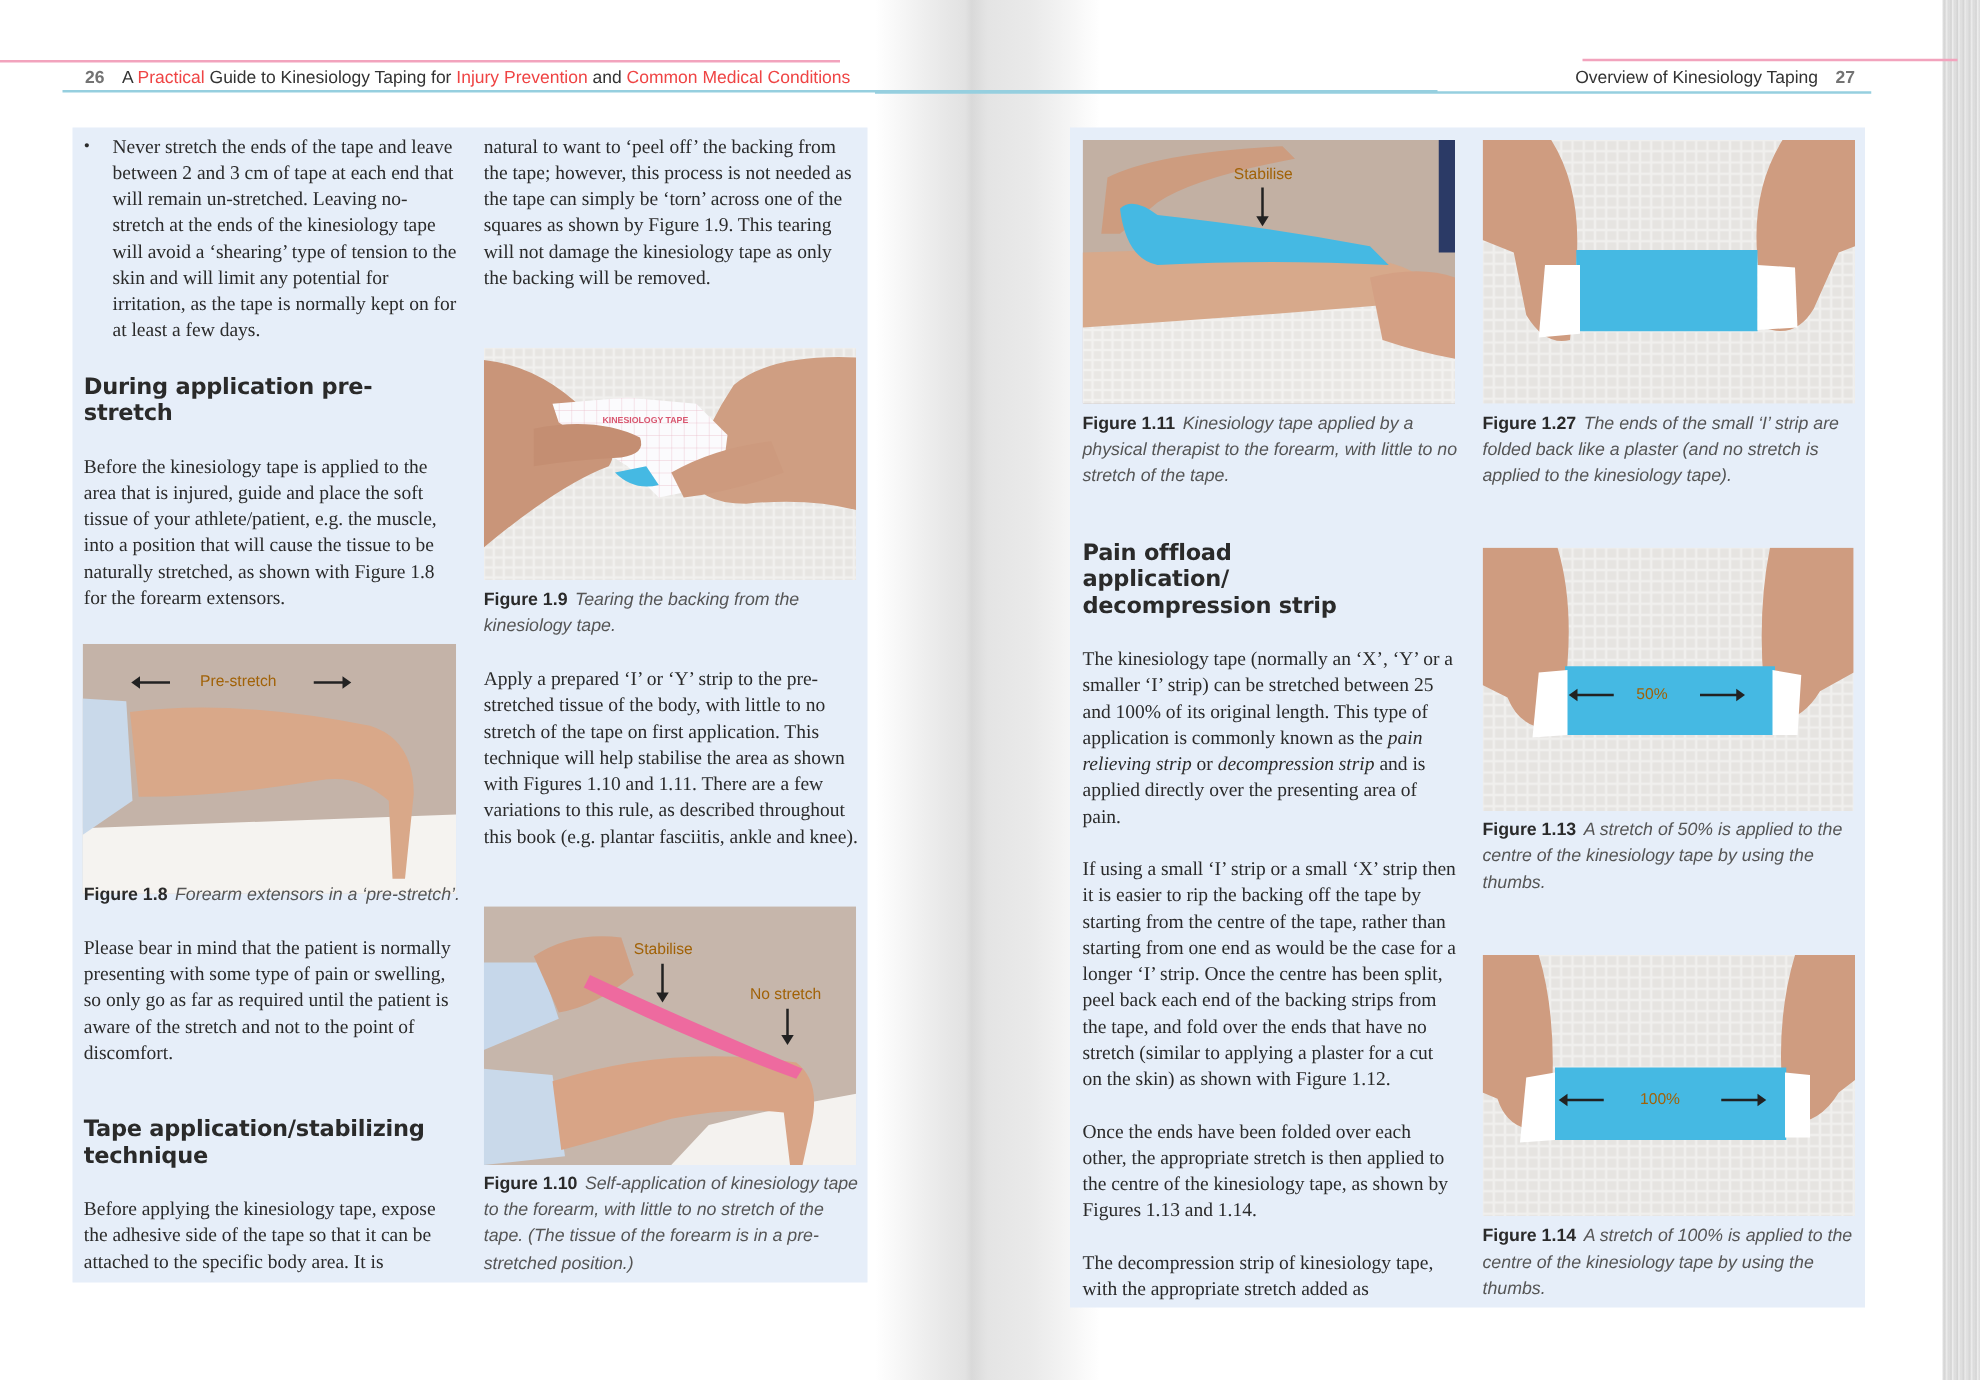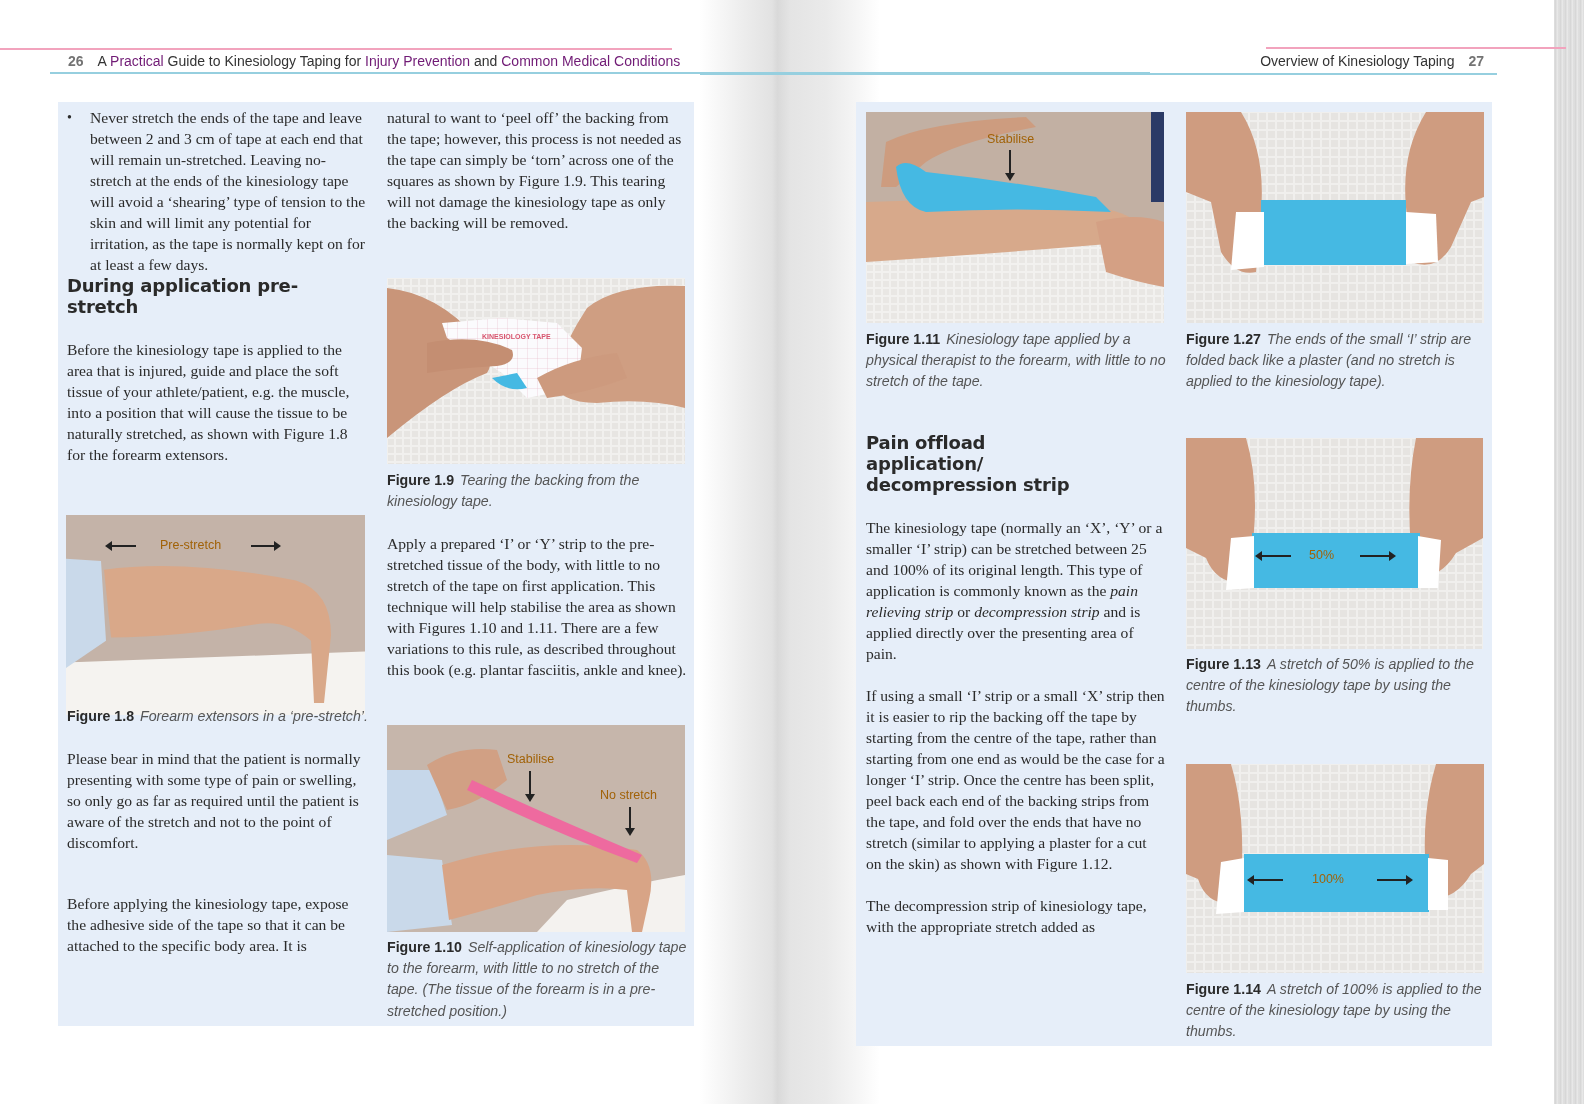--- a/index.html
+++ b/index.html
@@ -25,21 +25,21 @@
 
   .running-head {
     position: absolute; top: 53px; font-family: "Liberation Sans", sans-serif;
     font-size: 14px; color: #333; white-space: nowrap;
   }
   .running-head.left { left: 68px; }
   .running-head.right { right: 100px; text-align: right; }
   .folio { font-weight: bold; color: #737373; }
   .folio.l { margin-right: 14px; }
   .folio.r { margin-left: 14px; }
-  .accent { color: #701a75; }
+  .accent { color: #ef4444; }
 
   
   .panel { position: absolute; background: #e6eef9; }
   .panel.left { left: 58px; top: 102px; width: 636px; height: 924px; }
   .panel.right { left: 856px; top: 102px; width: 636px; height: 944px; }
 
   .col { position: absolute; width: 300px; }
   .body-text { font-size: 15.6px; line-height: 21px; color: #2b2b2b; }
   .body-text p { margin-bottom: 21px; }
   .heading {
@@ -82,21 +82,21 @@
     <span class="folio l">26</span><span>A </span><span class="accent">Practical</span><span> Guide to Kinesiology Taping for </span><span class="accent">Injury Prevention</span><span> and </span><span class="accent">Common Medical Conditions</span>
   </div>
 
   <div class="running-head right">
     <span>Overview of Kinesiology Taping</span><span class="folio r">27</span>
   </div>
 
   <div class="panel left"></div>
 
   <div class="col body-text" style="left:67px; top:107px;">
-    <div class="bullet" style="">
+    <div class="bullet" style="margin-bottom:24px;">
       <span>Never stretch the ends of the tape and leave between 2 and 3 cm of tape at each end that will remain un-stretched. Leaving no-stretch at the ends of the kinesiology tape will avoid a ‘shearing’ type of tension to the skin and will limit any potential for irritation, as the tape is normally kept on for at least a few days.</span>
     </div>
     <div class="heading" style="margin-bottom:22px;">During application pre-stretch</div>
     <p>Before the kinesiology tape is applied to the area that is injured, guide and place the soft tissue of your athlete/patient, e.g. the muscle, into a position that will cause the tissue to be naturally stretched, as shown with Figure 1.8 for the forearm extensors.</p>
   </div>
 
   <div class="photo" style="left:66px; top:515px; width:299px; height:200px;">
     <svg viewBox="0 0 299 183" preserveAspectRatio="none">
       <rect width="299" height="183" fill="#c4b3a8"></rect>
       <rect y="135" width="299" height="48" fill="#f3f1ee"></rect>
@@ -108,20 +108,21 @@
     <div class="photo-label" style="left:94px; top:23px;">Pre-stretch</div>
     <div class="arrow-h r" style="left:185px; top:30px; width:24px;"></div>
   </div>
 
   <div class="caption" style="position:absolute; left:67px; top:706px; width:310px;">
     <span class="fig-num">Figure 1.8</span><span class="fig-text">Forearm extensors in a ‘pre-stretch’.</span>
   </div>
 
   <div class="col body-text" style="left:67px; top:748px;">
     <p style="margin-bottom:40px;">Please bear in mind that the patient is normally presenting with some type of pain or swelling, so only go as far as required until the patient is aware of the stretch and not to the point of discomfort.</p>
+    <div class="heading" style="margin-bottom:22px;">Tape application/stabilizing technique</div>
     <p>Before applying the kinesiology tape, expose the adhesive side of the tape so that it can be attached to the specific body area. It is</p>
   </div>
 
   <div class="col body-text" style="left:387px; top:107px;">
     <p>natural to want to ‘peel off’ the backing from the tape; however, this process is not needed as the tape can simply be ‘torn’ across one of the squares as shown by Figure 1.9. This tearing will not damage the kinesiology tape as only the backing will be removed.</p>
   </div>
 
   <div class="photo" style="left:387px; top:278px; width:298px; height:186px;">
     <svg viewBox="0 0 298 186" preserveAspectRatio="none">
       <defs>
@@ -197,20 +198,21 @@
   </div>
 
   <div class="caption" style="position:absolute; left:866px; top:329px; width:300px;">
     <span class="fig-num">Figure 1.11</span><span class="fig-text">Kinesiology tape applied by a physical therapist to the forearm, with little to no stretch of the tape.</span>
   </div>
 
   <div class="col body-text" style="left:866px; top:432px; width:300px;">
     <div class="heading" style="margin-bottom:22px; width:230px;">Pain offload application/ decompression strip</div>
     <p><span>The kinesiology tape (normally an ‘X’, ‘Y’ or a smaller ‘I’ strip) can be stretched between 25 and 100% of its original length. This type of application is commonly known as the </span><em>pain relieving strip</em><span> or </span><em>decompression strip</em><span> and is applied directly over the presenting area of pain.</span></p>
     <p>If using a small ‘I’ strip or a small ‘X’ strip then it is easier to rip the backing off the tape by starting from the centre of the tape, rather than starting from one end as would be the case for a longer ‘I’ strip. Once the centre has been split, peel back each end of the backing strips from the tape, and fold over the ends that have no stretch (similar to applying a plaster for a cut on the skin) as shown with Figure 1.12.</p>
+    <p>Once the ends have been folded over each other, the appropriate stretch is then applied to the centre of the kinesiology tape, as shown by Figures 1.13 and 1.14.</p>
     <p>The decompression strip of kinesiology tape, with the appropriate stretch added as</p>
   </div>
 
   <div class="photo" style="left:1186px; top:112px; width:298px; height:211px;">
     <svg viewBox="0 0 298 211" preserveAspectRatio="none">
       <defs>
         <pattern id="towel3" width="9" height="9" patternUnits="userSpaceOnUse">
           <rect width="9" height="9" fill="#f0efed"></rect>
           <rect x="1" y="1" width="7" height="7" fill="#e6e4e1"></rect>
         </pattern>

